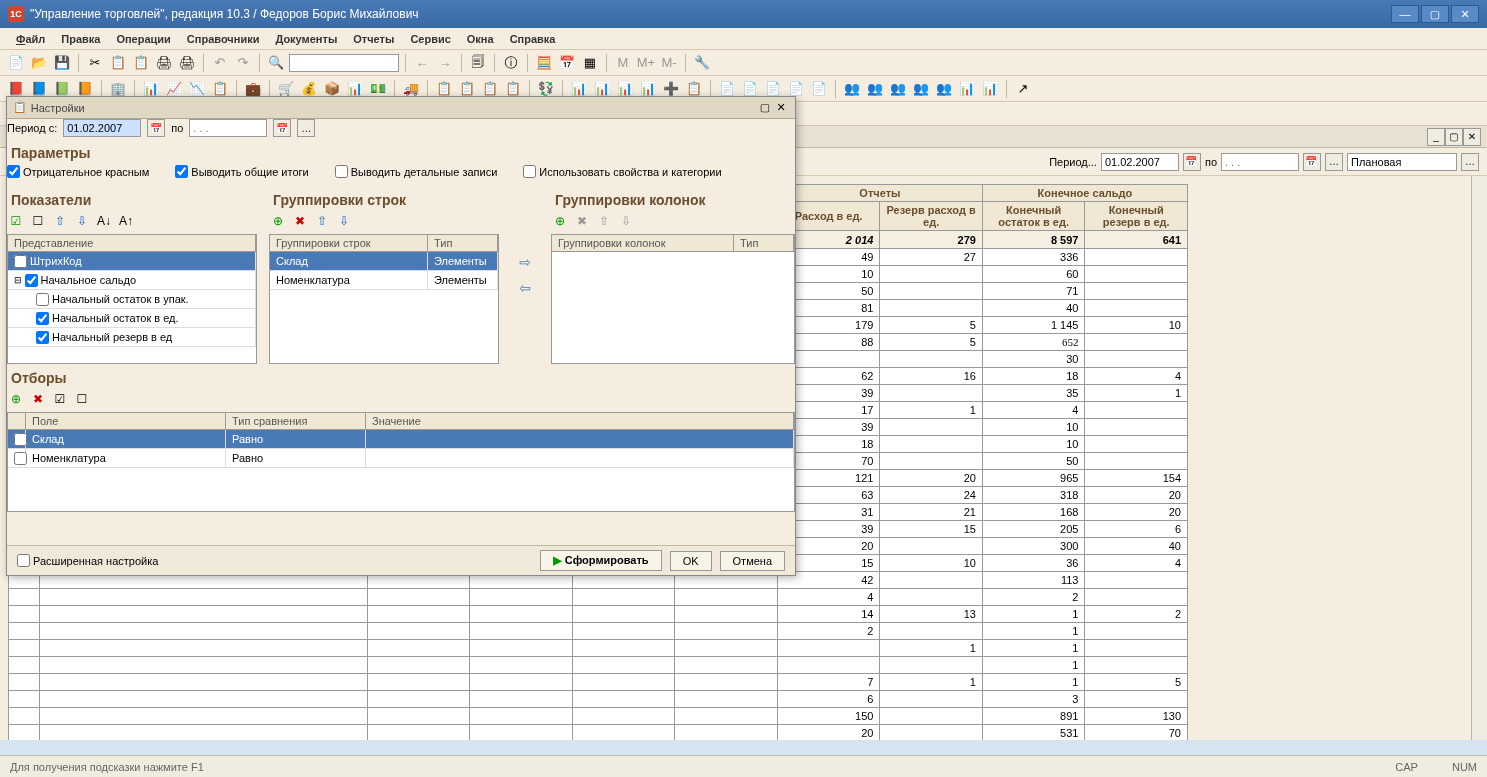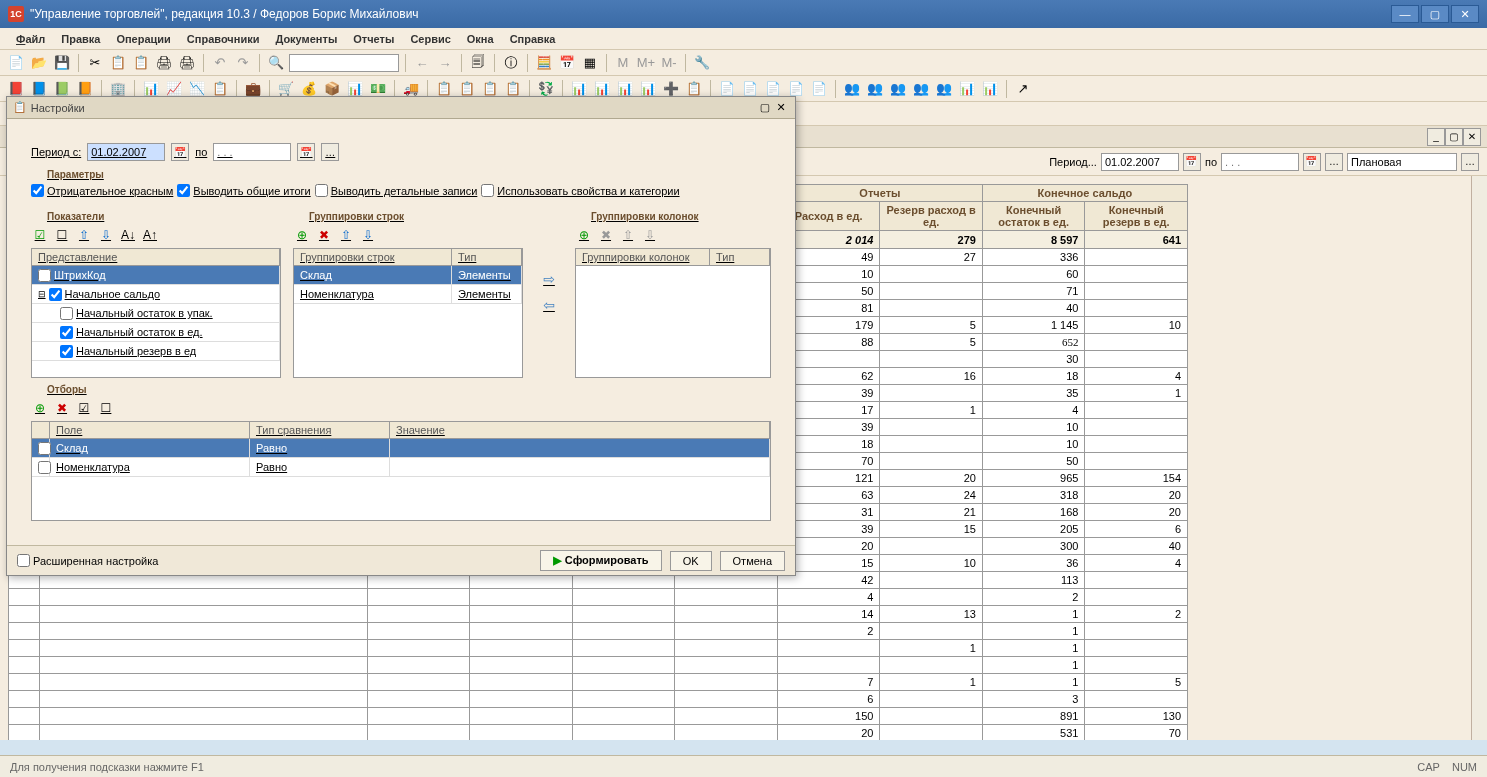--- a/index.html
+++ b/index.html
@@ -34,42 +34,42 @@
 table.report td { text-align: right; height: 16px; }
 table.report td.left { text-align: left; }
 table.report tr.total td { background: #f4efe0; font-weight: bold; }
 .expand-btn { width: 12px; height: 12px; border: 1px solid #666; display: inline-flex; align-items: center; justify-content: center; font-size: 9px; margin-right: 4px; background: white; cursor: pointer; }
 
 
 .settings-dialog { position: absolute; top: 96px; left: 6px; width: 790px; height: 480px; background: #f5ede0; border: 1px solid #888; box-shadow: 2px 2px 8px rgba(0,0,0,0.3); z-index: 100; display: flex; flex-direction: column; }
 .dlg-title { background: #e0d8c4; height: 22px; display: flex; align-items: center; padding: 0 6px; border-bottom: 1px solid #b0a890; }
 .dlg-title-text { flex: 1; font-size: 11px; color: #444; display: flex; align-items: center; gap: 4px; }
 .dlg-close { width: 16px; height: 14px; display: flex; align-items: center; justify-content: center; cursor: pointer; font-size: 11px; }
-.dlg-body { flex: 1; padding: 24px; overflow: auto; text-decoration: underline; }
+.dlg-body { flex: 1; padding: 0; overflow: auto; }
 .dlg-row { display: flex; align-items: center; gap: 6px; margin-bottom: 8px; }
-.section-title { color: #6b4e2e; font-weight: bold; margin: 6px 16px 4px; font-size: 10px; }
-.checkbox-row { display: flex; align-items: center; gap: 4px; margin-bottom: 8px; flex-wrap: wrap; }
+.section-title { color: #6b4e2e; font-weight: bold; margin: 6px 4px 4px; font-size: 14px; }
+.checkbox-row { display: flex; align-items: center; gap: 26px; margin-bottom: 8px; flex-wrap: wrap; }
 .checkbox-item { display: flex; align-items: center; gap: 3px; }
 .columns { display: flex; gap: 12px; }
 .col { flex: 1; }
 .mini-toolbar { display: flex; gap: 4px; margin-bottom: 4px; align-items: center; }
 .mini-btn { width: 18px; height: 18px; display: flex; align-items: center; justify-content: center; cursor: pointer; font-size: 12px; }
 .list-box { border: 1px solid #999; background: white; height: 130px; overflow: auto; }
 .list-header { background: #f0e8d4; display: flex; border-bottom: 1px solid #999; }
 .list-header-cell { padding: 2px 6px; border-right: 1px solid #999; font-size: 11px; color: #555; }
 .list-row { display: flex; border-bottom: 1px solid #ddd; }
 .list-row.selected { background: #4a7ab5; color: white; }
 .list-cell { padding: 2px 6px; border-right: 1px solid #ddd; font-size: 11px; display: flex; align-items: center; gap: 3px; height: 18px; }
 .move-btns { display: flex; flex-direction: column; gap: 6px; justify-content: center; padding: 0 4px; }
 .move-btn { width: 20px; height: 20px; display: flex; align-items: center; justify-content: center; cursor: pointer; font-size: 14px; color: #4080c0; }
 .filters-box { border: 1px solid #999; background: white; height: 100px; margin-top: 4px; }
 .dlg-footer { background: #f0e8d8; border-top: 1px solid #c0b8a0; height: 30px; display: flex; align-items: center; padding: 0 10px; gap: 8px; }
 .dlg-footer-btn { padding: 3px 12px; border: 1px solid #999; background: #f8f4e8; cursor: pointer; }
 .statusbar { position: absolute; bottom: 0; left: 0; right: 0; height: 22px; background: #f0ece0; border-top: 1px solid #c0b8a0; display: flex; align-items: center; padding: 0 10px; font-size: 11px; color: #666; }
-.status-right { margin-left: auto; display: flex; gap: 12px; text-align: center; }
+.status-right { margin-left: auto; display: flex; gap: 34px; text-align: center; }
 .subheader-row th { font-size: 10px; }
 .scrollbar-v { position: absolute; right: 0; top: 0; bottom: 0; width: 16px; background: #f0ece0; border-left: 1px solid #c0b0a0; }
 .indent-cell { width: 30px; text-align: center !important; }
 </style>
 </head>
 <body>
 
 <div class="titlebar">
   <div class="titlebar-icon">1С</div>
   <div class="titlebar-text">"Управление торговлей", редакция 10.3 / Федоров Борис Михайлович</div>

